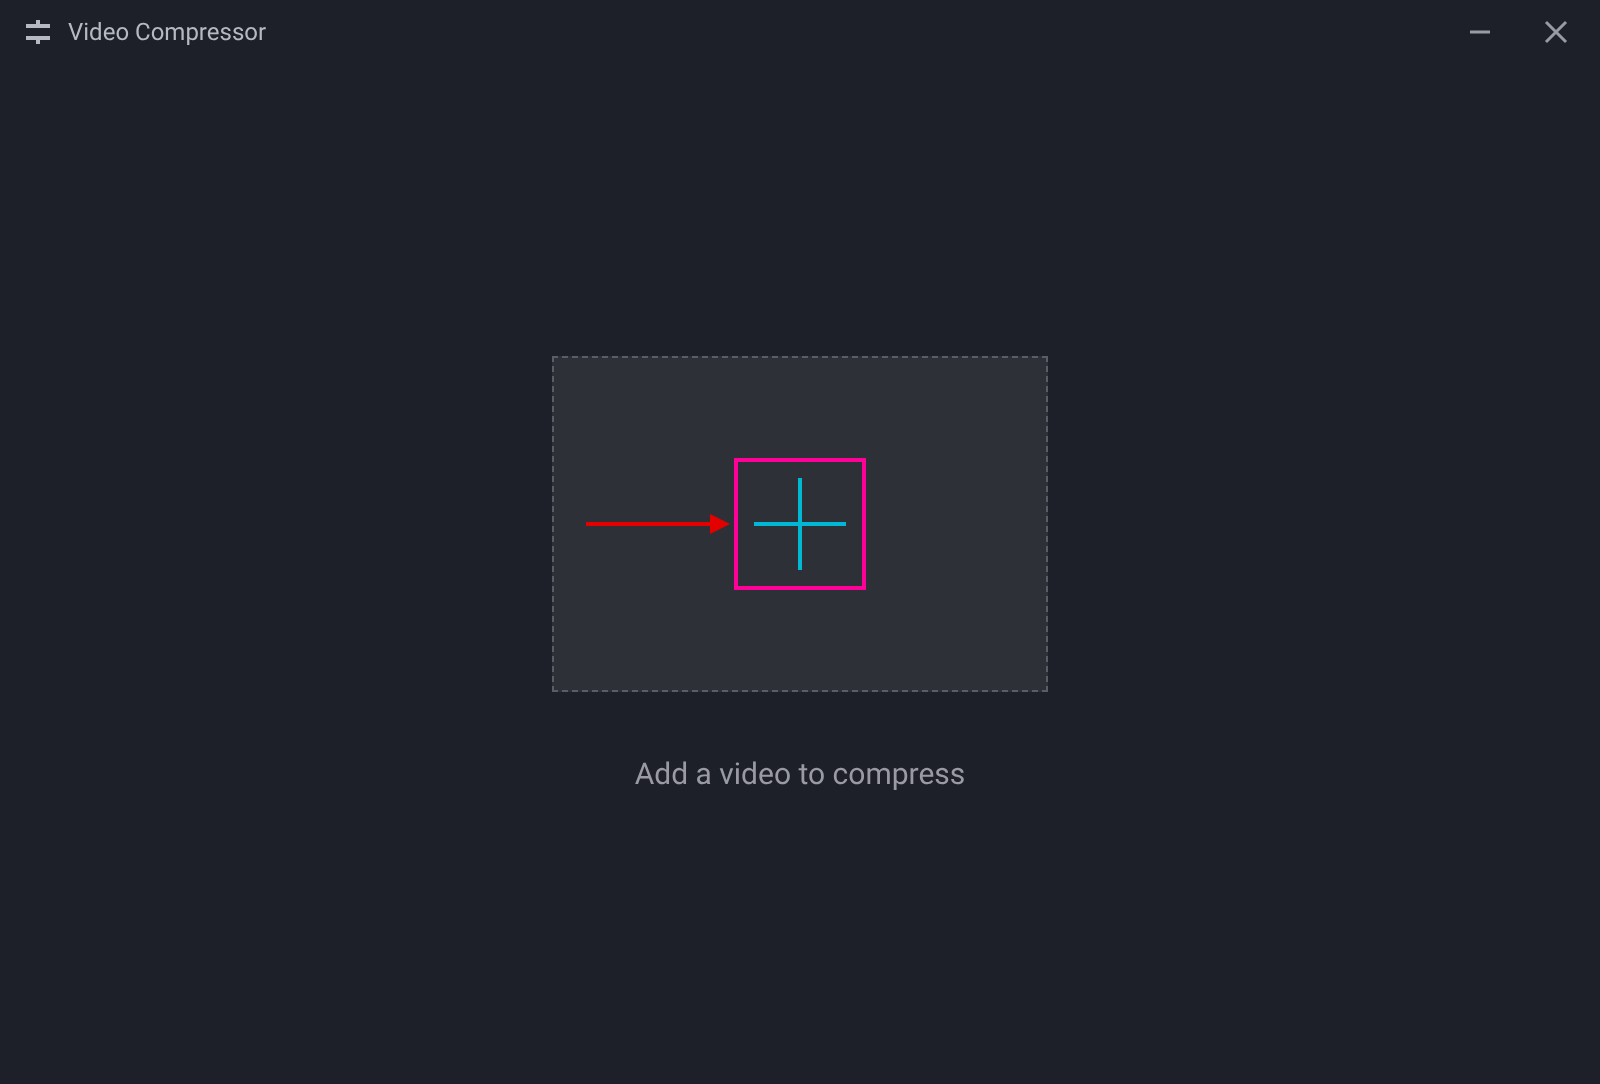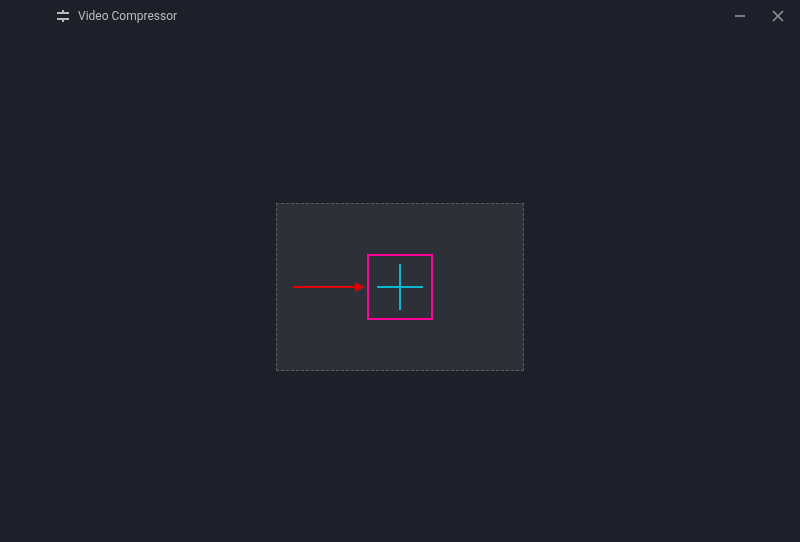--- a/index.html
+++ b/index.html
@@ -14,21 +14,20 @@
       font-family: -apple-system, BlinkMacSystemFont, "Segoe UI", Roboto, sans-serif;
       overflow: hidden;
       position: relative;
     }
     .titlebar {
       height: 32px;
       display: flex;
       align-items: center;
       padding: 0 12px;
       color: #a8a8b0;
-      margin-left: 44px;
     }
     .titlebar-left {
       display: flex;
       align-items: center;
       gap: 8px;
     }
     .app-icon {
       width: 14px;
       height: 14px;
       display: flex;
@@ -157,13 +156,14 @@
   <div class="dropzone">
     <div class="arrow-annotation">
       <div class="arrow-line"></div>
       <div class="arrow-head"></div>
     </div>
     <div class="plus-box">
       <div class="plus-h"></div>
       <div class="plus-v"></div>
     </div>
   </div>
+  <div class="instruction">Add a video to compress</div>
 </div>
 
 </body></html>

